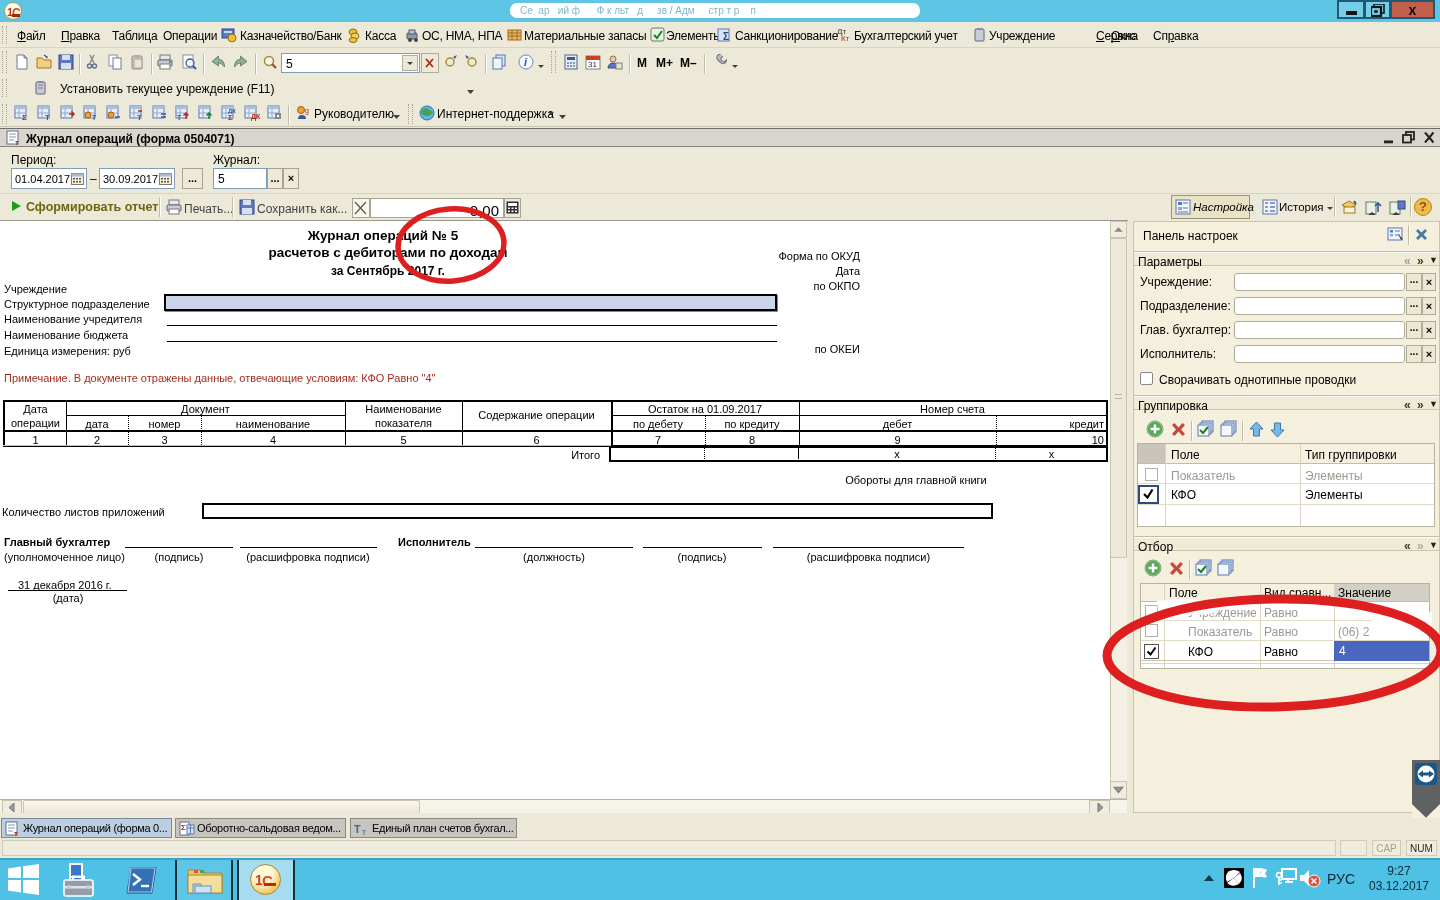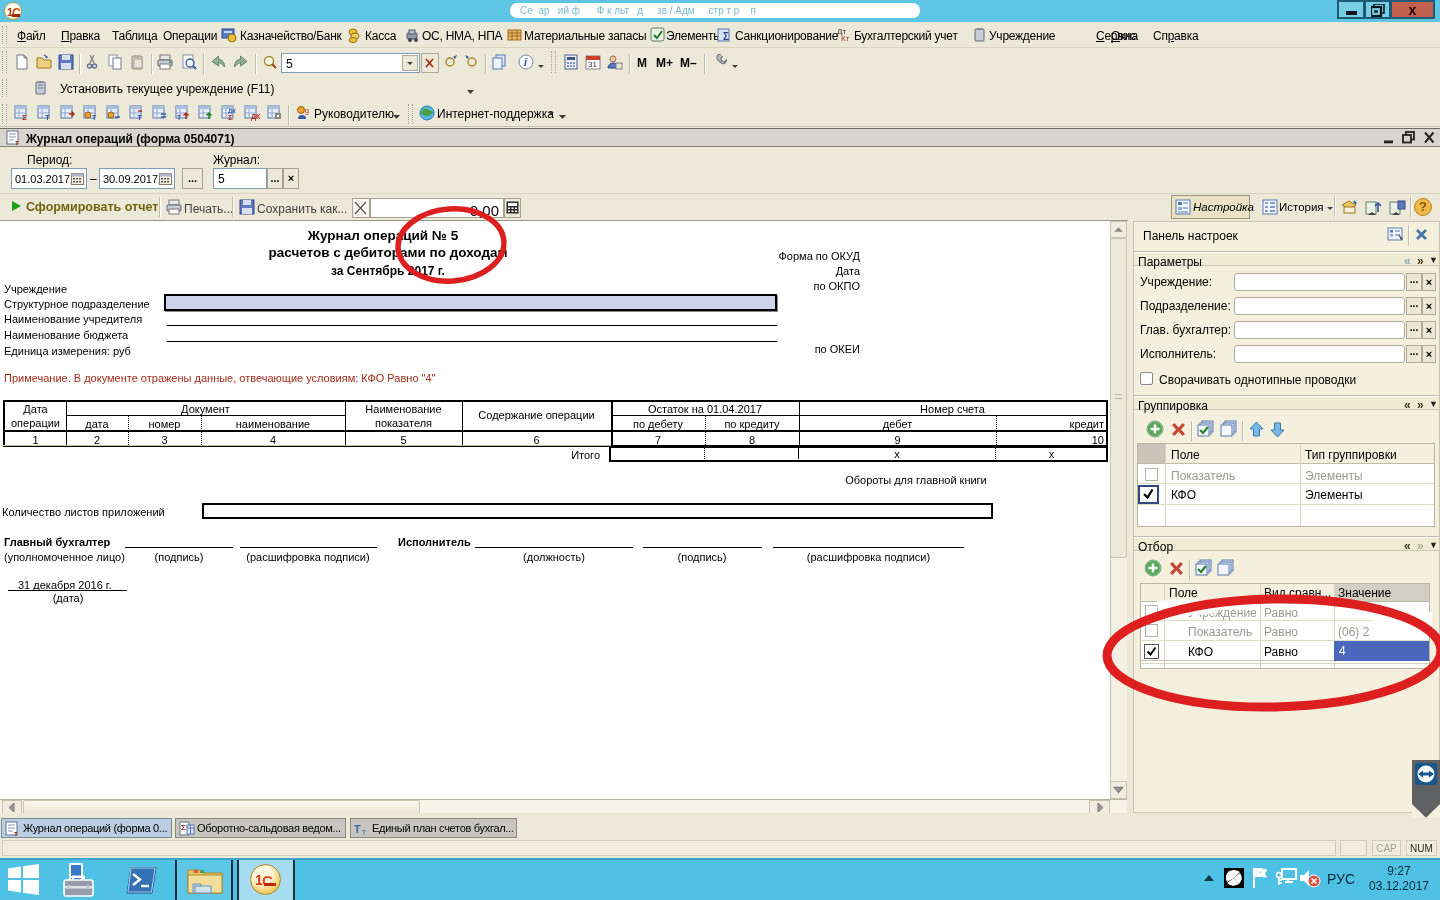--- a/index.html
+++ b/index.html
@@ -379,23 +379,23 @@
       <text x="9" y="15" font-size="8" font-weight="bold" fill="#a02818">т</text>
     </svg>
   <span class="abs" style="left:26px;top:132px;font-weight:bold;font-size:12px;">Журнал операций (форма 0504071)</span>
   <svg class="abs" style="left:1382px;top:131px" width="54" height="13" viewBox="0 0 54 13">
       <rect x="2" y="9.5" width="9" height="2.8" fill="#222"></rect>
       <rect x="24" y="1" width="8" height="7.5" fill="none" stroke="#222" stroke-width="1.8"></rect>
       <rect x="21" y="4" width="8" height="7.5" fill="#d8d5ce" stroke="#222" stroke-width="1.8"></rect>
       <path d="M43 1.5 L51.5 11.5 M51.5 1.5 L43 11.5" stroke="#222" stroke-width="2"></path>
     </svg>
   <div class="abs" id="formarea"></div>
-  <span class="abs" style="left:11px;top:153px;font-size:12px;margin-left:16px;">Период:</span>
+  <span class="abs" style="left:11px;top:153px;font-size:12px;">Период:</span>
   <div class="abs field" style="left:11px;top:168px;width:76px;height:21px;">
-      <span style="position:absolute;left:3px;top:4px;font-size:11px;">01.03.2017</span>
+      <span style="position:absolute;left:3px;top:4px;font-size:11px;">01.04.2017</span>
       <svg class="abs" style="right:2px;top:3px" width="13" height="13" viewBox="0 0 13 13">
         <rect x="0.5" y="1.5" width="12" height="11" fill="#f4f0e0" stroke="#887766"></rect>
         <rect x="0.5" y="1.5" width="12" height="3" fill="#b0b8d0"></rect>
         <g fill="#555">
           <rect x="2" y="6" width="2" height="1.5"></rect>
           <rect x="5" y="6" width="2" height="1.5"></rect>
           <rect x="8" y="6" width="2" height="1.5"></rect>
           <rect x="2" y="9" width="2" height="1.5"></rect>
           <rect x="5" y="9" width="2" height="1.5"></rect>
           <rect x="8" y="9" width="2" height="1.5"></rect>
@@ -537,21 +537,21 @@
       <div class="abs" style="left:794px;top:0px;width:0;height:43px;border-left:1px solid #000;"></div>
       <div class="abs" style="left:991px;top:13px;width:0;height:30px;border-left:1px dotted #000;"></div>
       <div class="abs" style="left:61px;top:13px;width:279px;height:1px;background:#000;"></div>
       <div class="abs" style="left:606px;top:13px;width:188px;height:1px;background:#000;"></div>
       <div class="abs" style="left:794px;top:13px;width:307px;height:1px;background:#000;"></div>
       <div class="abs" style="left:0px;top:28px;width:1101px;height:2px;background:#000;"></div>
       <div class="abs" style="left:0px;top:1px;width:61px;height:13px;text-align:center;overflow:hidden;white-space:nowrap;">Дата</div>
       <div class="abs" style="left:61px;top:1px;width:279px;height:13px;text-align:center;overflow:hidden;white-space:nowrap;">Документ</div>
       <div class="abs" style="left:340px;top:1px;width:117px;height:13px;text-align:center;overflow:hidden;white-space:nowrap;">Наименование</div>
       <div class="abs" style="left:457px;top:7px;width:149px;height:13px;text-align:center;overflow:hidden;white-space:nowrap;">Содержание операции</div>
-      <div class="abs" style="left:606px;top:1px;width:188px;height:13px;text-align:center;overflow:hidden;white-space:nowrap;">Остаток на 01.04.2017</div>
+      <div class="abs" style="left:606px;top:1px;width:188px;height:13px;text-align:center;overflow:hidden;white-space:nowrap;">Остаток на 01.09.2017</div>
       <div class="abs" style="left:794px;top:1px;width:307px;height:13px;text-align:center;overflow:hidden;white-space:nowrap;">Номер счета</div>
       <div class="abs" style="left:0px;top:15px;width:61px;height:13px;text-align:center;overflow:hidden;white-space:nowrap;">операции</div>
       <div class="abs" style="left:61px;top:16px;width:62px;height:13px;text-align:center;overflow:hidden;white-space:nowrap;">дата</div>
       <div class="abs" style="left:123px;top:16px;width:73px;height:13px;text-align:center;overflow:hidden;white-space:nowrap;">номер</div>
       <div class="abs" style="left:196px;top:16px;width:144px;height:13px;text-align:center;overflow:hidden;white-space:nowrap;">наименование</div>
       <div class="abs" style="left:340px;top:15px;width:117px;height:13px;text-align:center;overflow:hidden;white-space:nowrap;">показателя</div>
       <div class="abs" style="left:606px;top:16px;width:94px;height:13px;text-align:center;overflow:hidden;white-space:nowrap;">по дебету</div>
       <div class="abs" style="left:700px;top:16px;width:94px;height:13px;text-align:center;overflow:hidden;white-space:nowrap;">по кредиту</div>
       <div class="abs" style="left:794px;top:16px;width:197px;height:13px;text-align:center;overflow:hidden;white-space:nowrap;">дебет</div>
       <div class="abs" style="left:991px;top:16px;width:108px;text-align:right;">кредит</div>

